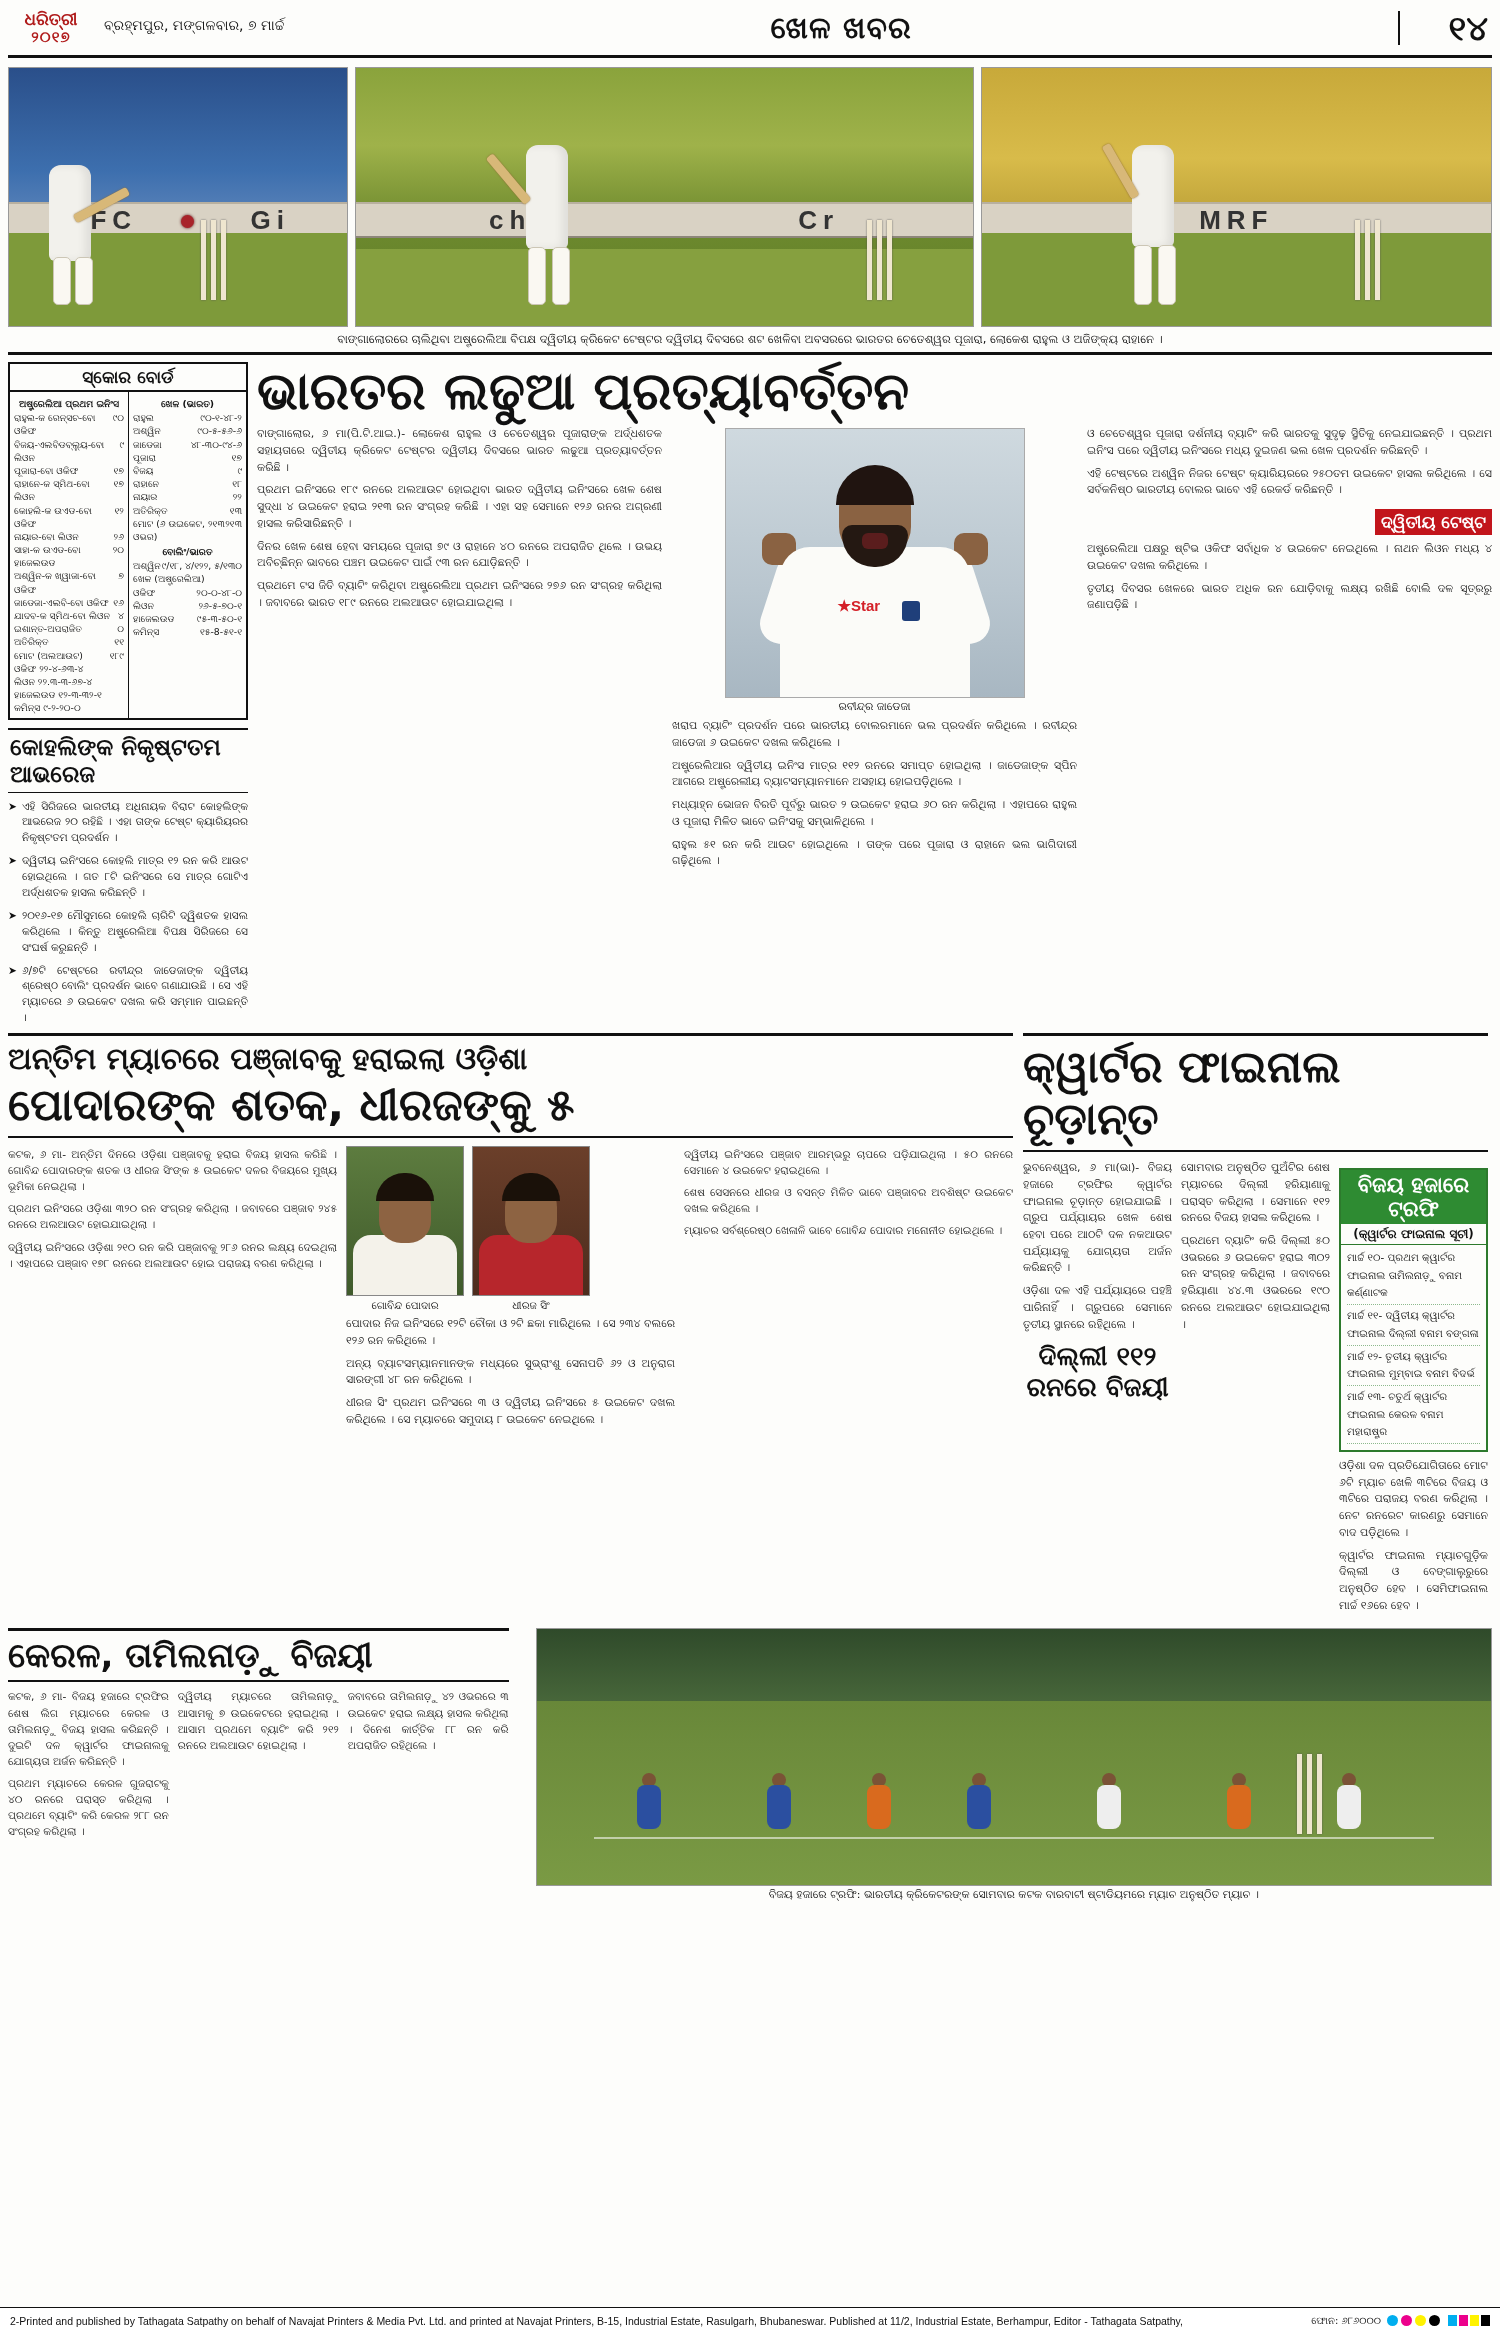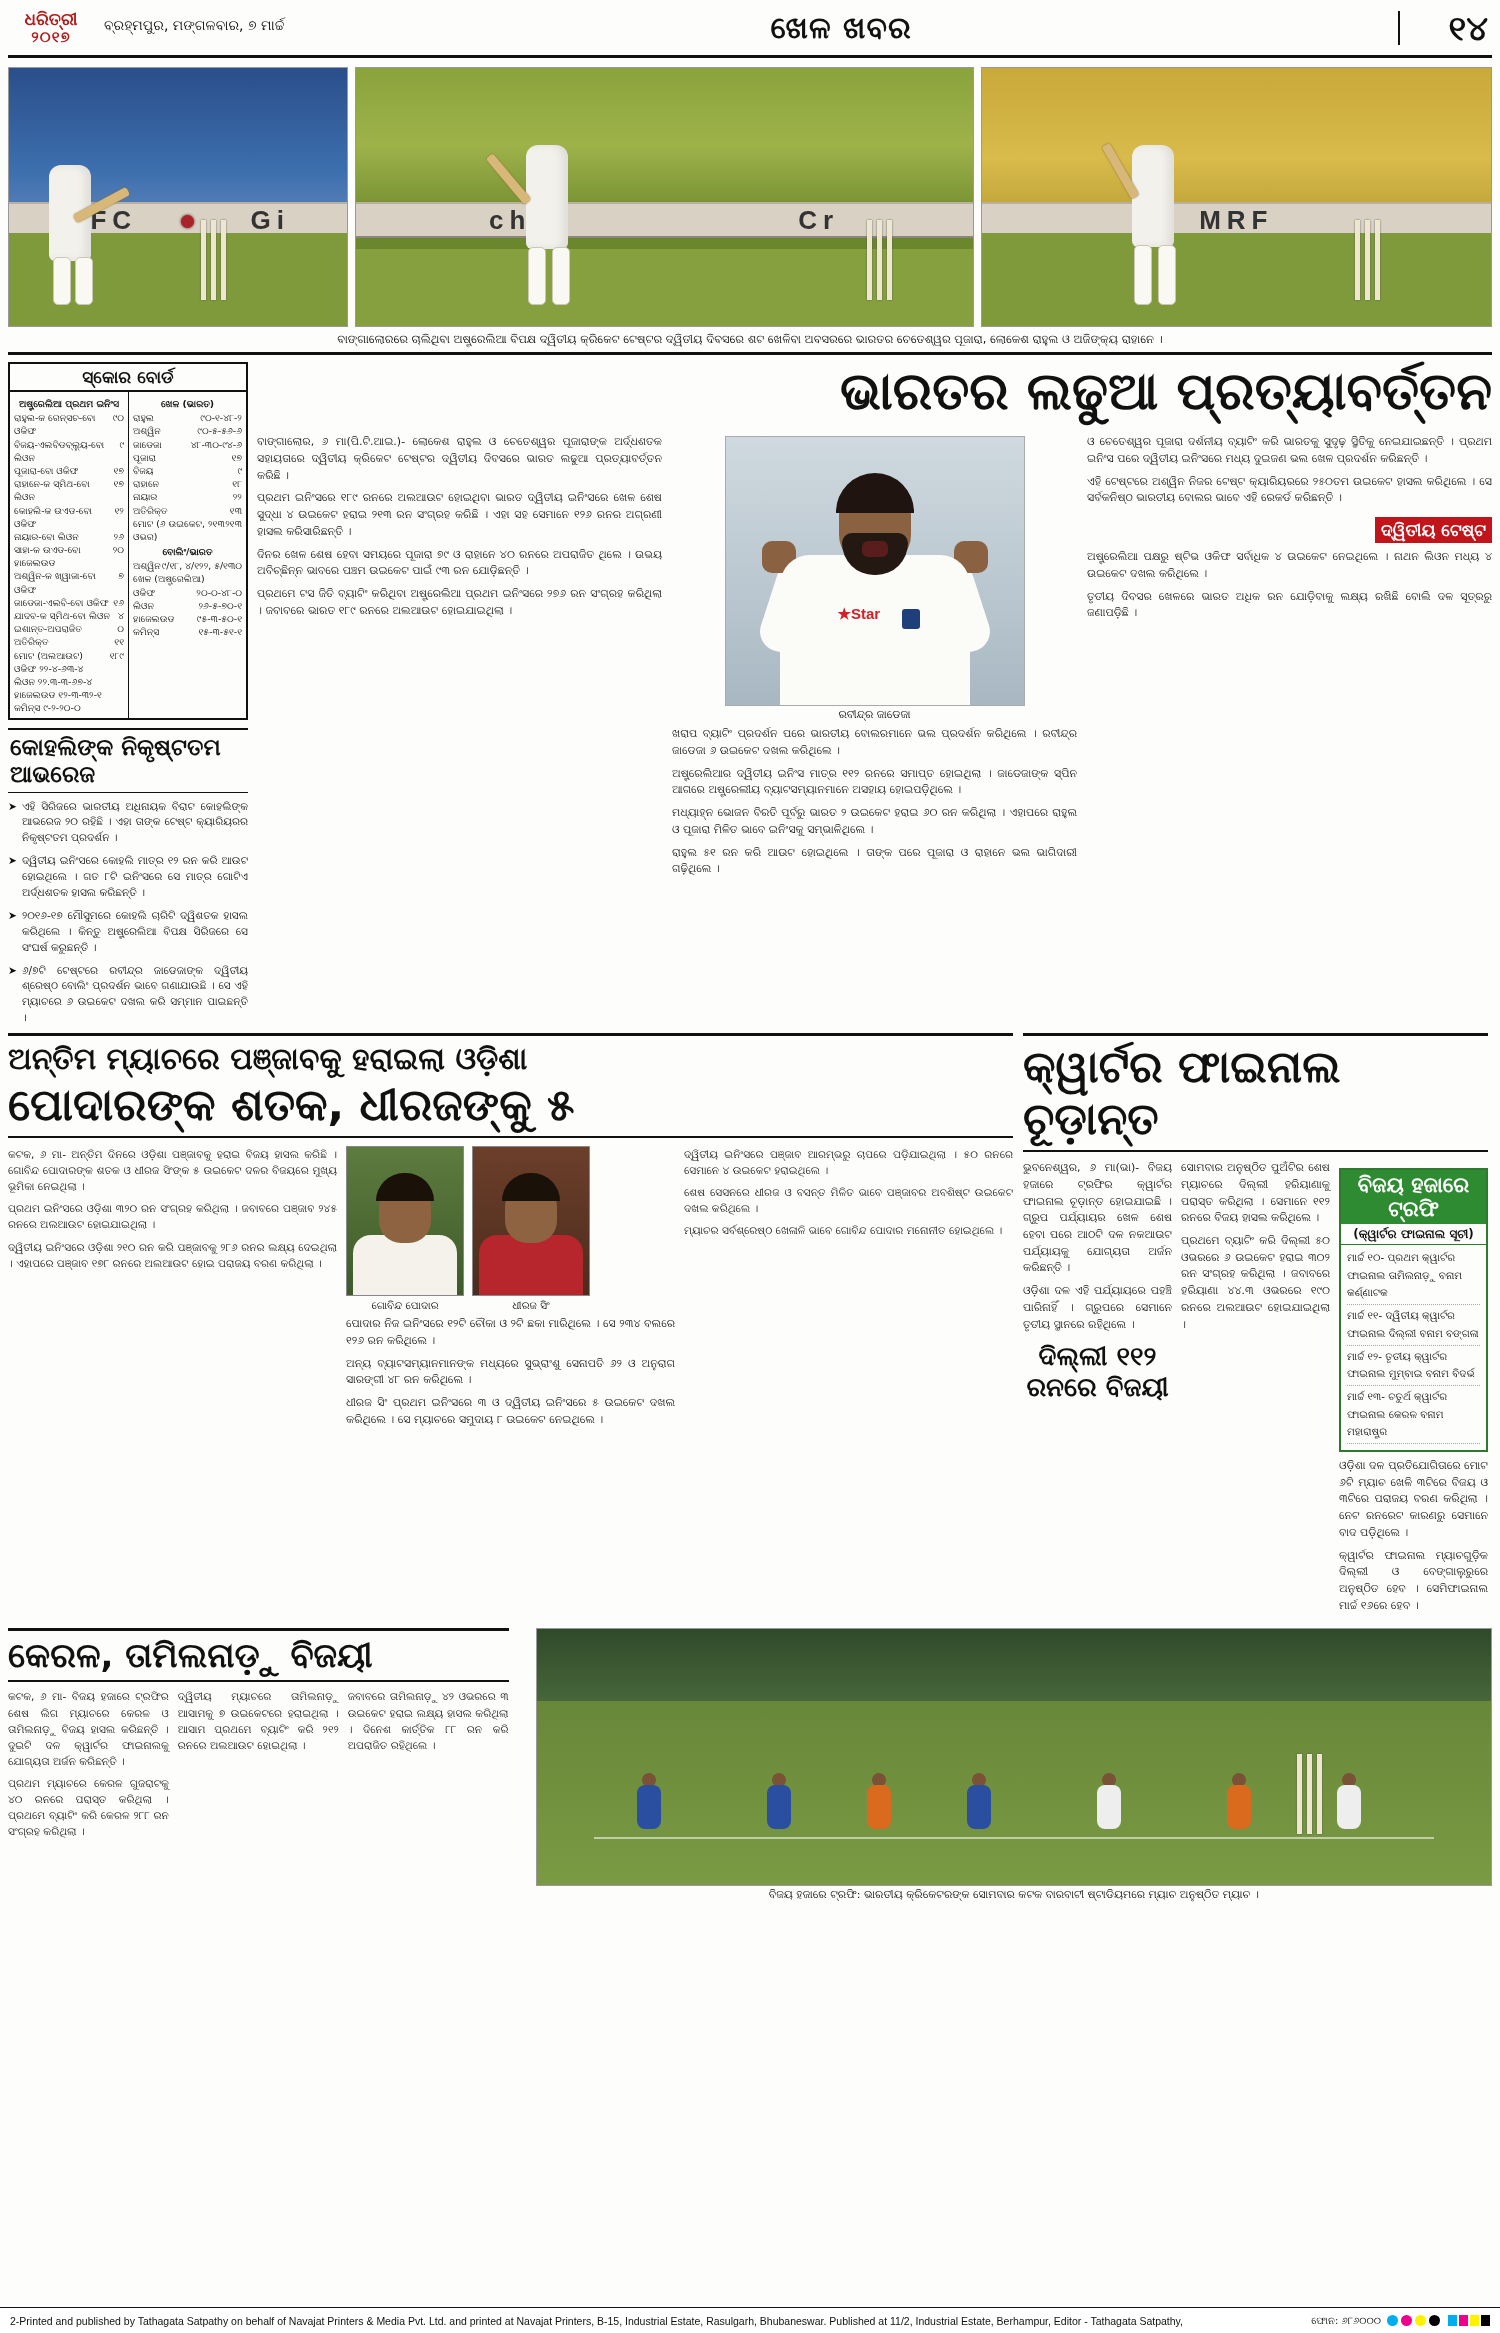--- a/index.html
+++ b/index.html
@@ -89,22 +89,22 @@
   .sb-cols { display:flex; }
   .sb-col { width:50%; padding:3px 4px; font-size:9.3px; line-height:1.42;
             font-family:"DejaVu Sans", sans-serif; }
   .sb-col + .sb-col { border-left:1px solid #111; }
   .sb-h { font-weight:bold; text-align:center; display:block; margin:2px 0 1px;}
   .sb-line { display:flex; justify-content:space-between; }
   .sb-line span:last-child { white-space:nowrap; }
 
   .right-of-score { flex:1; }
   .headline {
-    font-size:52px; font-weight:bold; text-align:right; line-height:1.12;
-    font-family:"DejaVu Sans", sans-serif; margin:0 0 14px;
+    font-size:52px; font-weight:bold; text-align:left; line-height:1.12;
+    font-family:"DejaVu Sans", sans-serif; margin:0 0 6px;
   }
   .cols-3 { display:flex; gap:10px; }
   .cols-3 > div { flex:1; }
 
   .center-photo {
     width:300px; height:270px; margin:2px auto 2px; position:relative;
     background:linear-gradient(180deg,#cfd9df 0%,#b9c6cf 60%,#a8b7c2 100%);
     overflow:hidden; border:1px solid #aaa;
   }
   .cp-jersey { position:absolute; bottom:0; left:50%; transform:translateX(-50%);
@@ -436,21 +436,21 @@
                 <div class="sb-line">
                   <span>ଲିଓନ</span>
                   <span>୨୬-୫-୭୦-୧</span>
                 </div>
                 <div class="sb-line">
                   <span>ହାଜେଲଉଡ</span>
                   <span>୯୫-୩-୫୦-୧</span>
                 </div>
                 <div class="sb-line">
                   <span>କମିନ୍ସ</span>
-                  <span>୧୫-୩-୫୧-୧</span>
+                  <span>୧୫-8-୫୧-୧</span>
                 </div>
               </div>
           </div>
         </div>
       </div>
 
       <div class="sub-head">କୋହଲିଙ୍କ ନିକୃଷ୍ଟତମ ଆଭରେଜ</div>
       <div class="bullets" id="kohli-bullets">
           <div>
             <span class="bt">➤</span>

